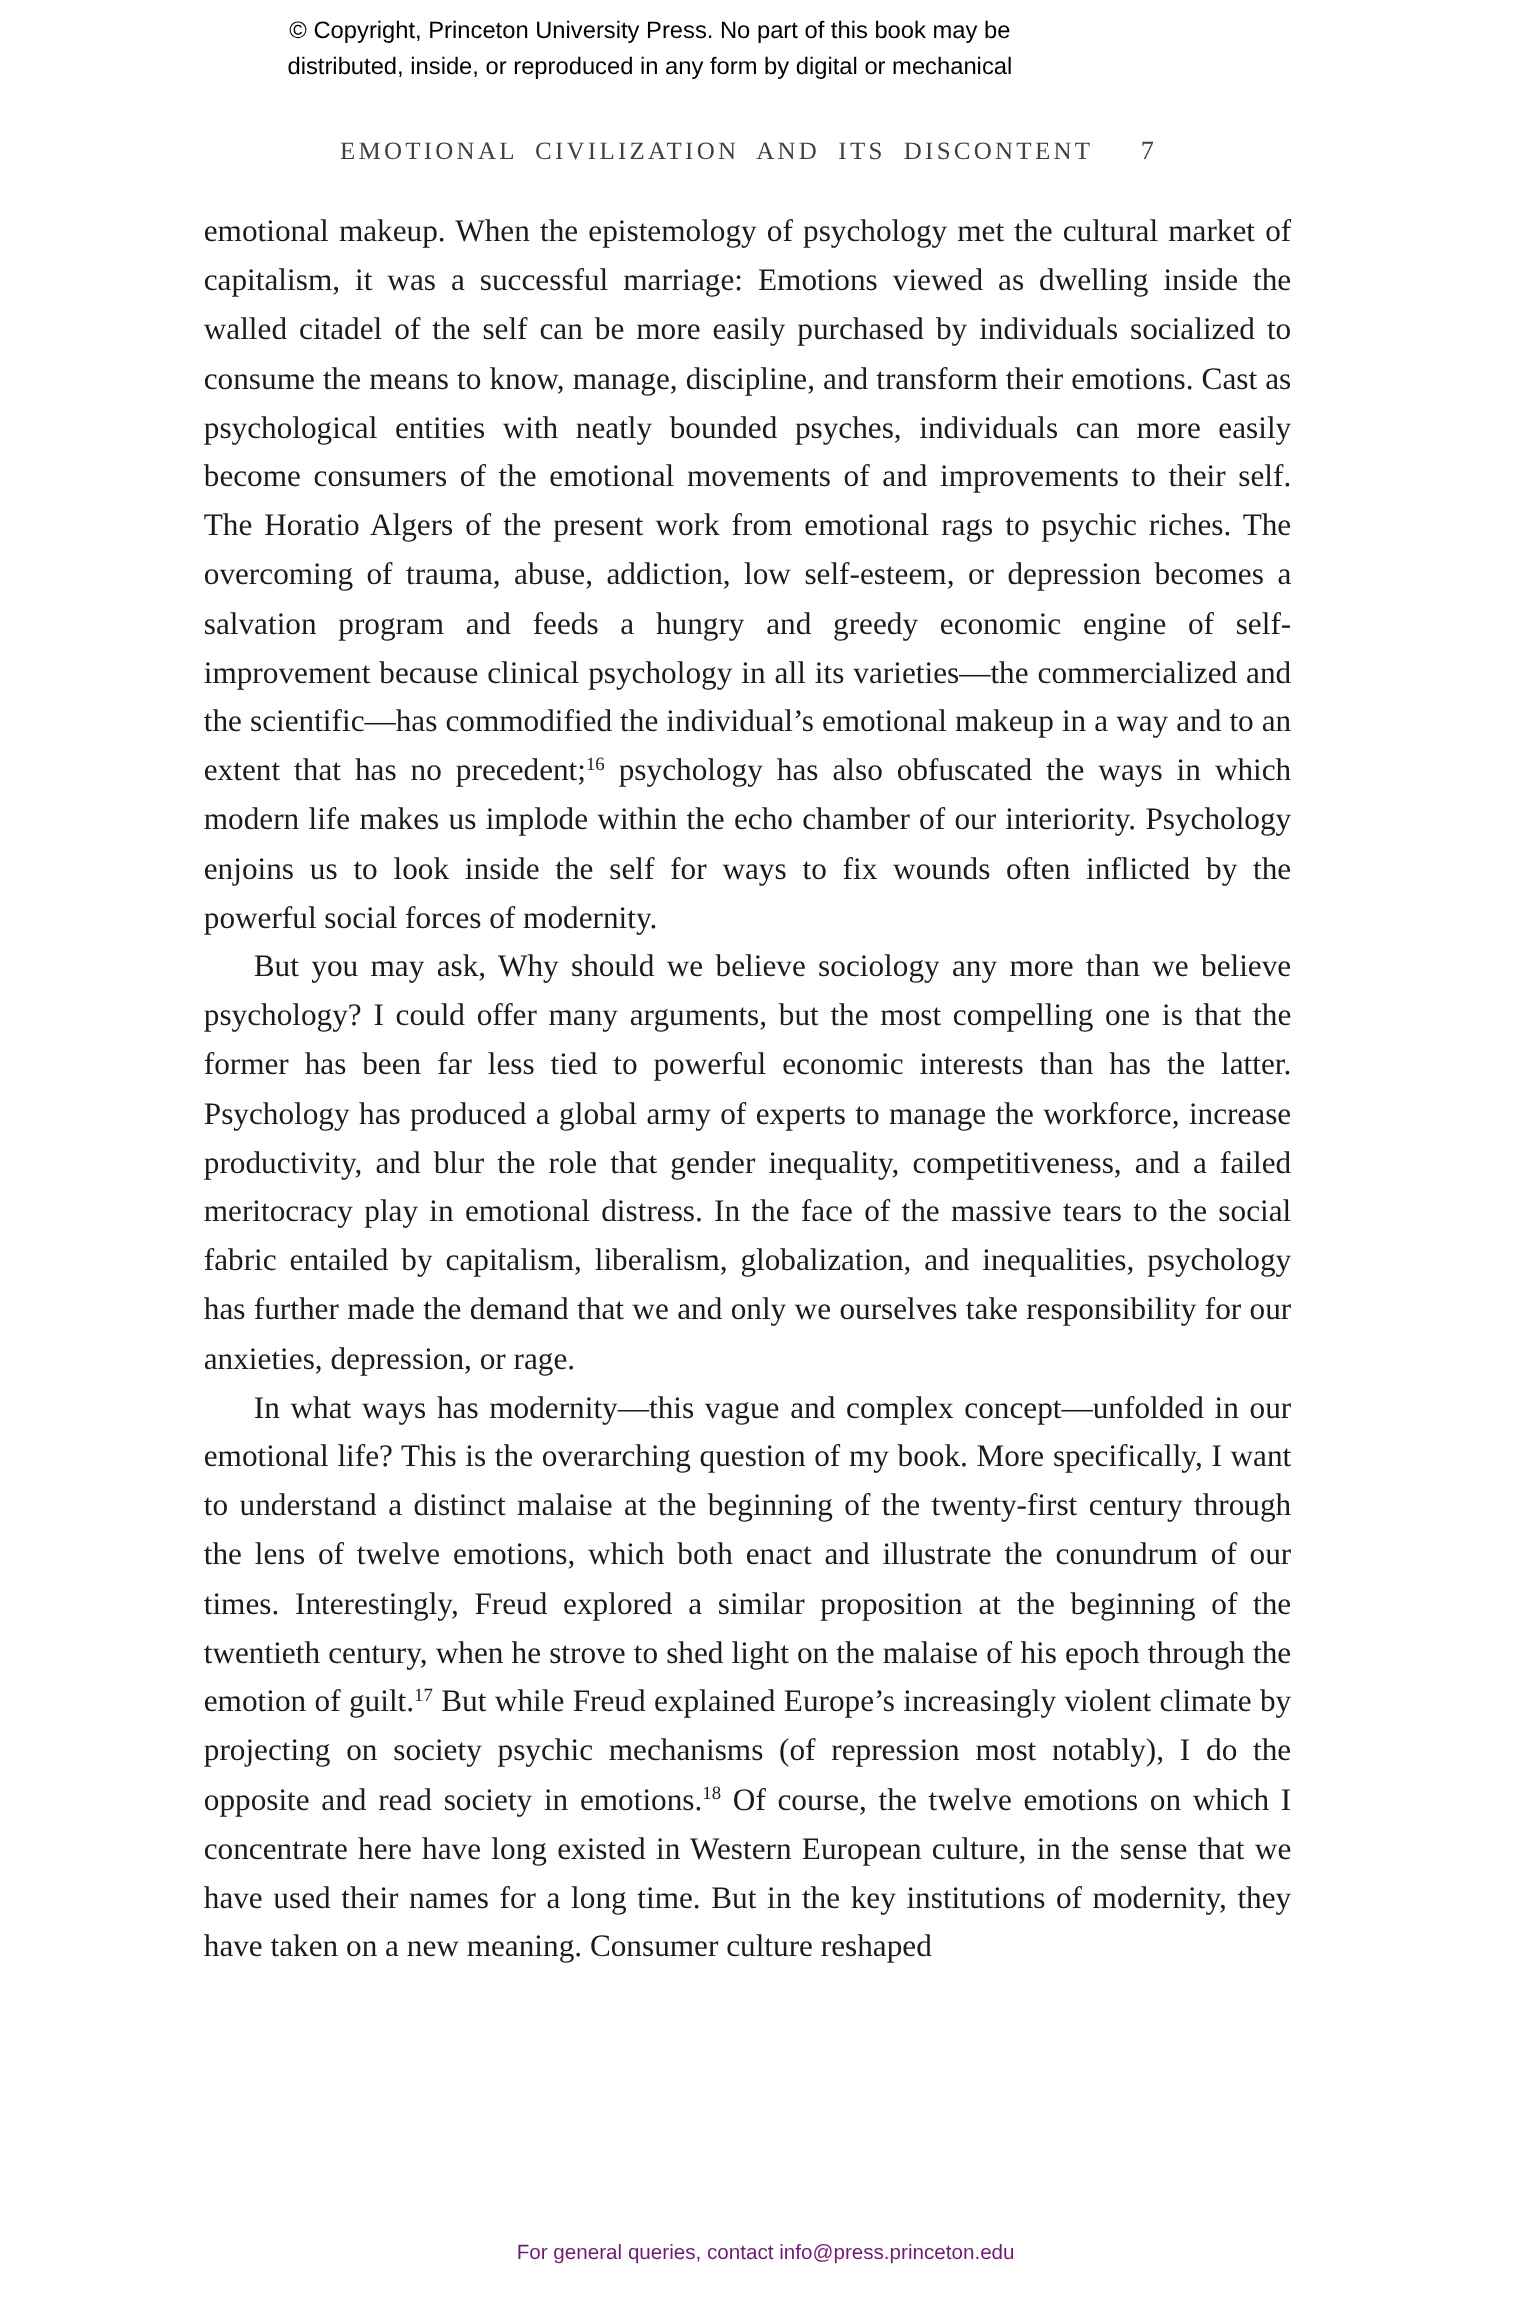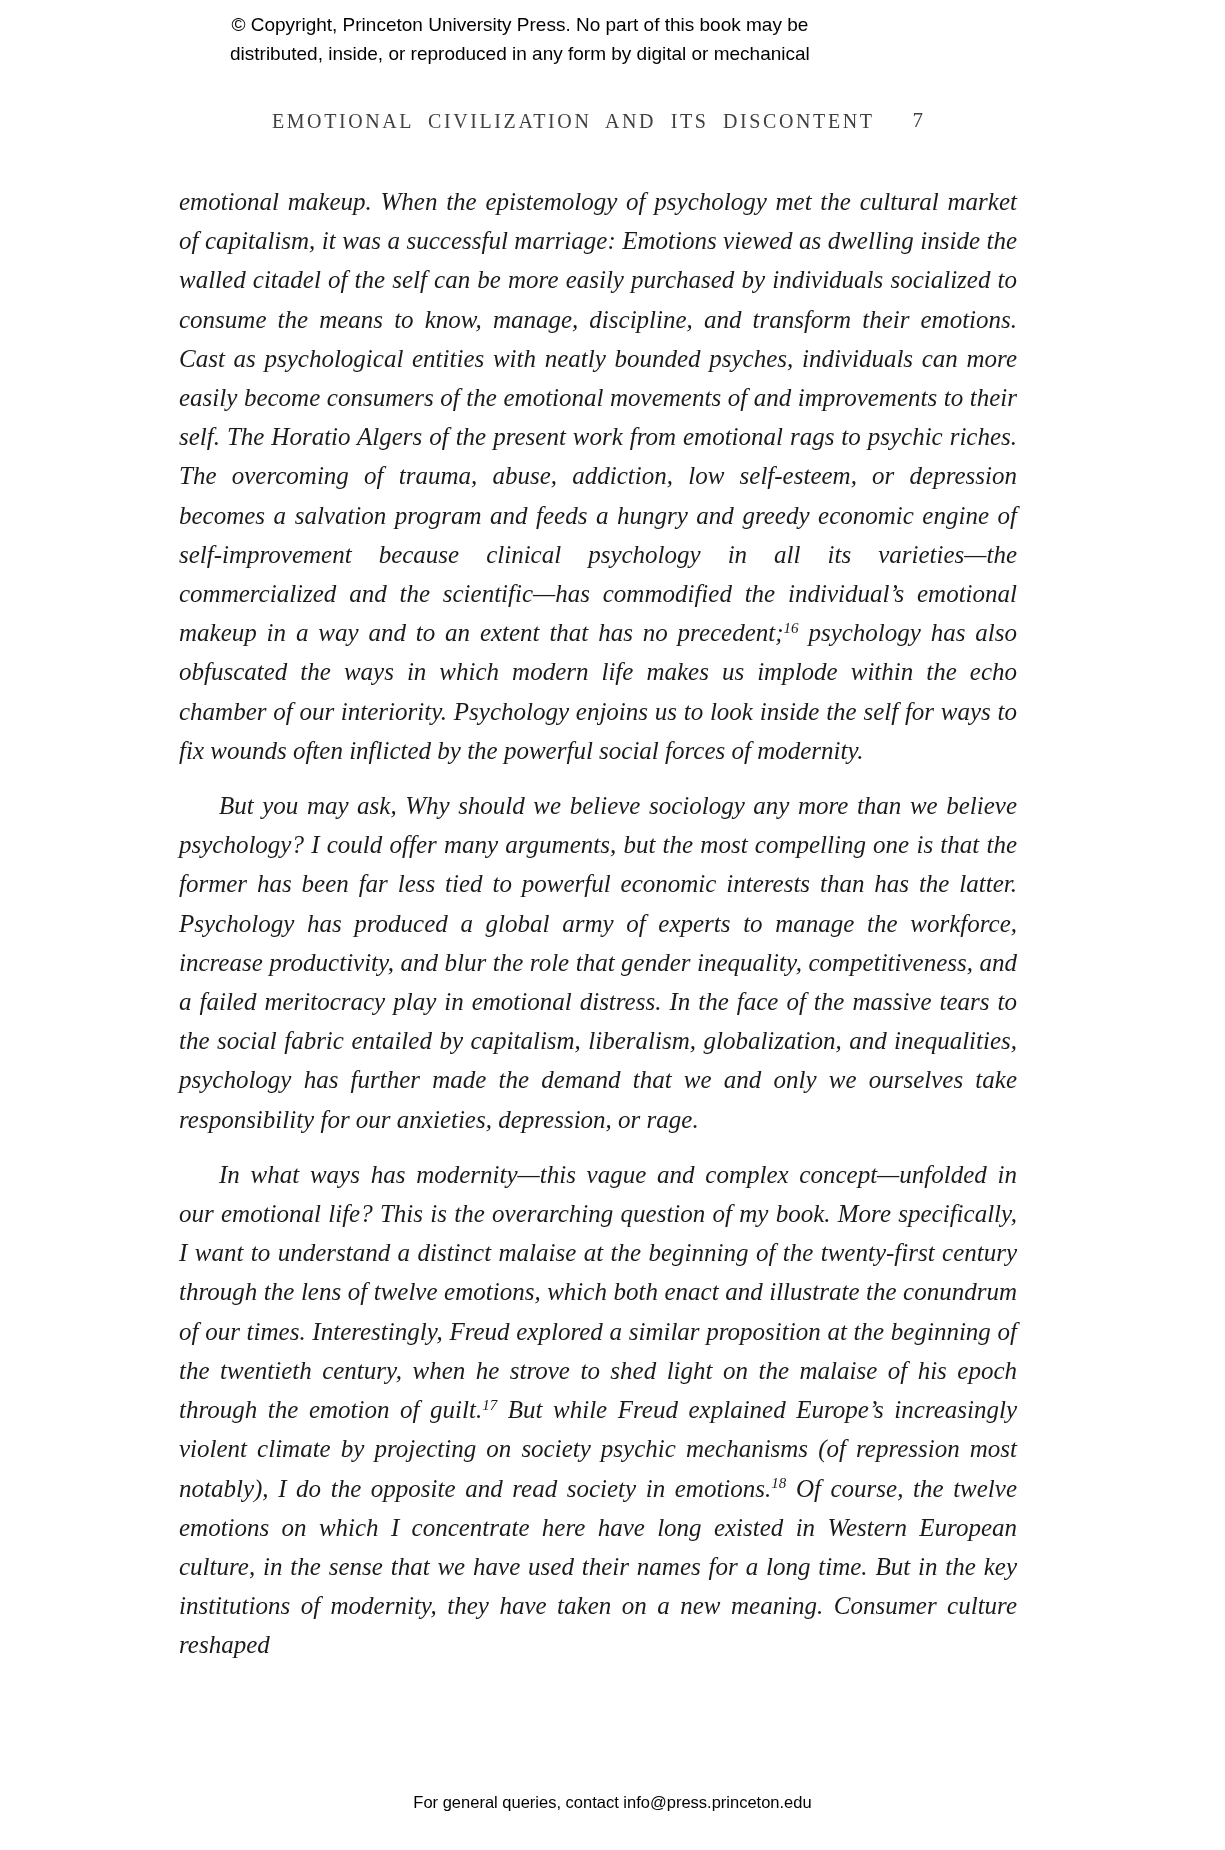--- a/index.html
+++ b/index.html
@@ -48,41 +48,40 @@
     left: 163px;
     top: 166px;
     width: 870px;
     font-family: "Liberation Serif", serif;
     font-size: 25px;
     line-height: 39.2px;
     color: #1b1b1b;
     text-align: justify;
   }
   .body-text p {
-    margin: 16px;
+    margin: 0;
     padding: 0;
-    font-style: italic;
   }
   .body-text p.indent { text-indent: 40px; }
   .body-text sup {
     font-size: 60%;
     line-height: 0;
     vertical-align: baseline;
     position: relative;
     top: -0.55em;
   }
   .page-footer {
     position: absolute;
     left: 0;
     top: 1793px;
     width: 1225px;
     text-align: center;
     font-family: "Liberation Sans", sans-serif;
     font-size: 16.5px;
-    color: #000000;
+    color: #701a75;
   }
 </style>
 </head>
 <body>
 
 <div class="page" style="background: rgb(255, 255, 255);">
 
   <div class="copyright">
     <div>© Copyright, Princeton University Press. No part of this book may be</div>
     <div>distributed, inside, or reproduced in any form by digital or mechanical</div>

